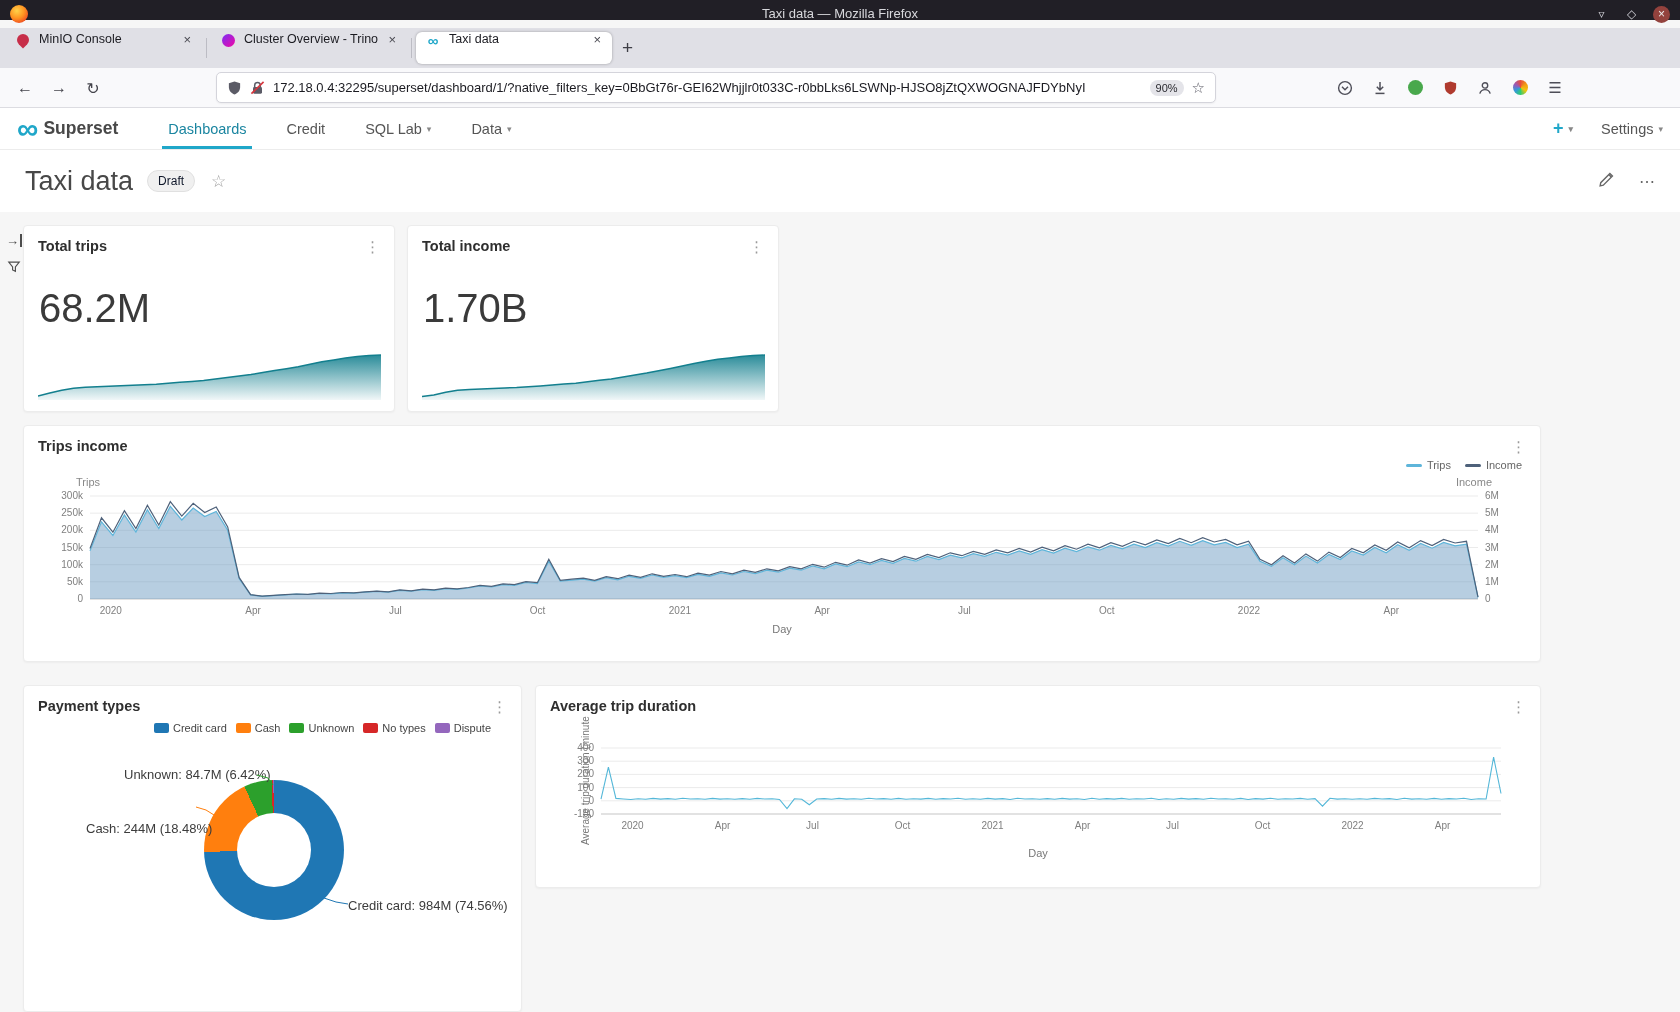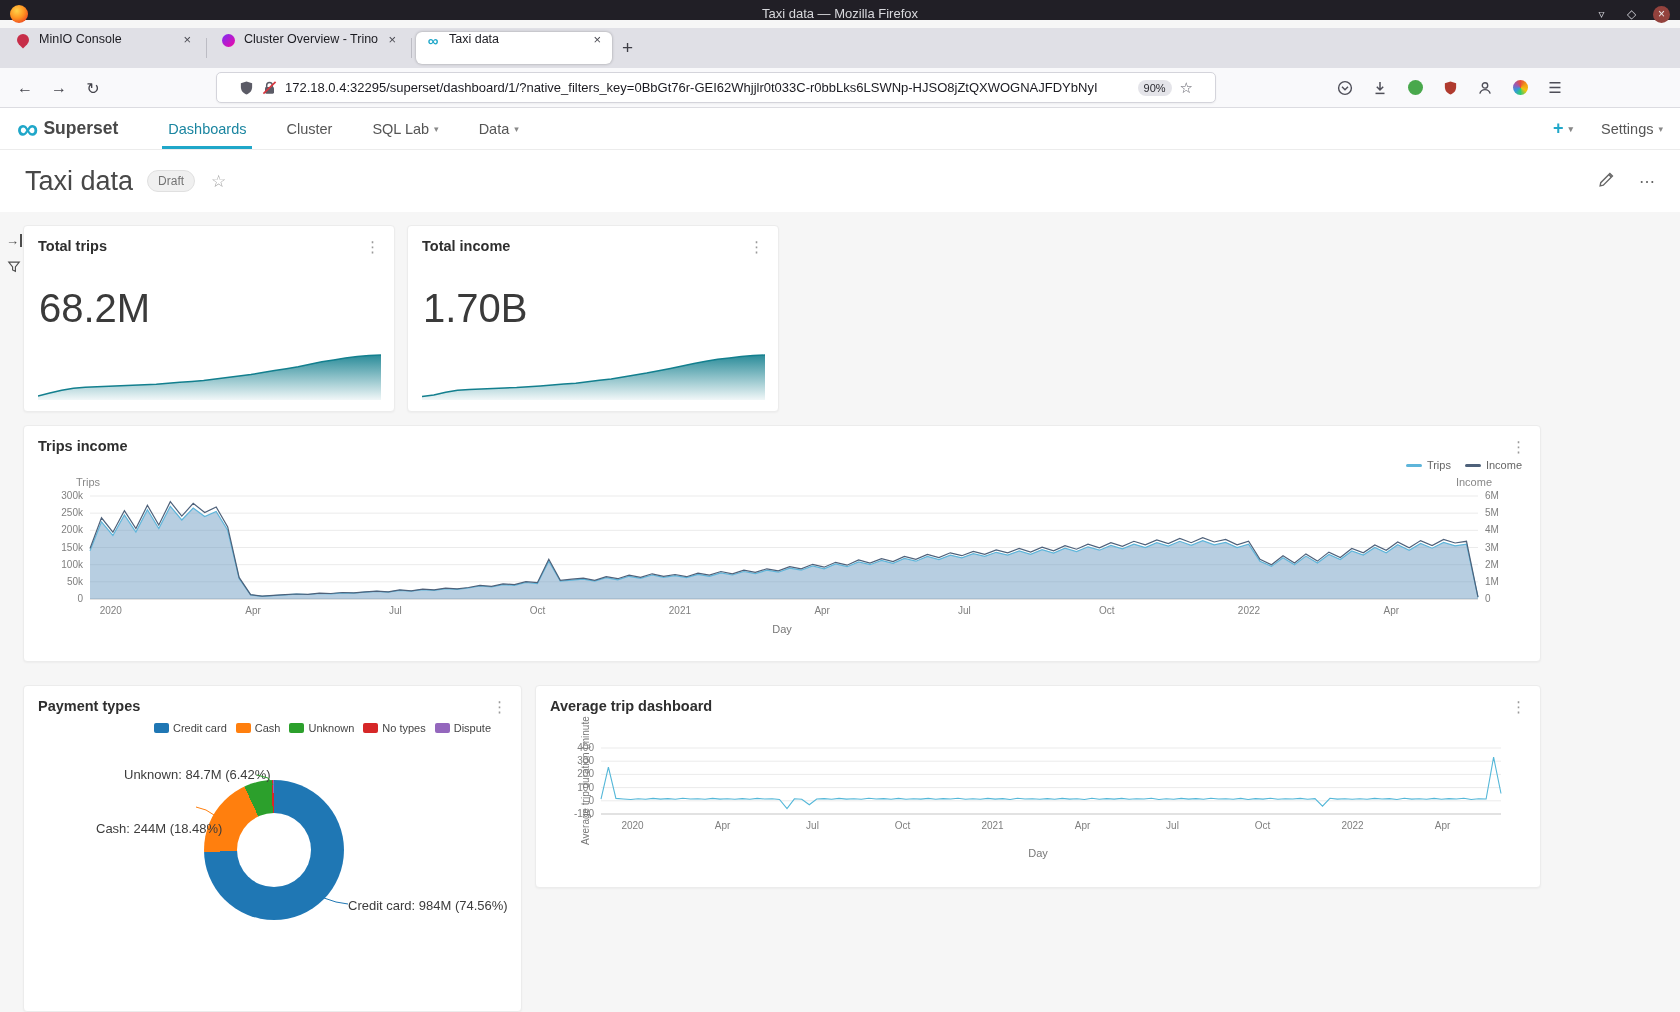--- a/index.html
+++ b/index.html
@@ -26,21 +26,21 @@
   .fav-minio { width:12px; height:12px; background:#c72e49; border-radius:50% 50% 50% 0; transform:rotate(-45deg); }
   .fav-trino { width:13px; height:13px; border-radius:50%; background:linear-gradient(135deg,#7b2ff7,#f107a3); }
   .fav-superset { color:#20a7c9; font-weight:bold; font-size:15px; }
   .newtab { font-size:19px; color:#3e3e46; margin-left:10px; }
 
   
   .navbar { position:absolute; top:68px; left:0; width:100%; height:40px; background:#f9f9fb; border-bottom:1px solid #dcdce1; }
   .nav-btns { position:absolute; left:8px; top:5px; display:flex; }
   .nav-btn { width:30px; height:30px; border-radius:4px; display:flex; align-items:center; justify-content:center; color:#44444c; font-size:16px; margin:0 2px; }
   .urlbar { position:absolute; left:216px; top:4px; width:1000px; height:31px; background:#fff; border:1px solid #d4d4db; border-radius:5px;
-    display:flex; align-items:center; padding:0 22px; gap:8px; box-shadow:0 1px 2px rgba(0,0,0,.05); }
+    display:flex; align-items:center; padding:0 10px; gap:8px; box-shadow:0 1px 2px rgba(0,0,0,.05); }
   .url-text { flex:1; font-size:13px; color:#1b1b21; white-space:nowrap; overflow:hidden; }
   .zoom-chip { font-size:11px; color:#2a2a30; background:#e4e4e9; border-radius:8px; padding:2px 6px; }
   .star-ico { color:#5b5b66; font-size:15px; }
   .right-icons { position:absolute; right:116px; top:4px; height:31px; display:flex; align-items:center; gap:17px; }
   .ri { width:18px; height:18px; display:flex; align-items:center; justify-content:center; color:#4e4e58; font-size:15px; }
   .ext-green { width:15px; height:15px; border-radius:50%; background:#49a84c; }
   .ext-color { width:15px; height:15px; border-radius:50%; background:conic-gradient(#e74c3c,#f39c12,#f1c40f,#2ecc71,#3498db,#9b59b6,#e74c3c); }
 
   
   .ss-header { position:absolute; top:108px; left:0; width:100%; height:42px; background:#fff; border-bottom:1px solid #ececec; display:flex; align-items:stretch; padding:0 17px; }
@@ -51,21 +51,21 @@
   .ss-nav-item.active { color:#1a85a0; }
   .ss-nav-item.active::after { content:""; position:absolute; left:14px; right:14px; bottom:0; height:3px; background:#20a7c9; }
   .caret { font-size:9px; color:#888; margin-left:5px; }
   .ss-right { margin-left:auto; display:flex; align-items:center; gap:28px; }
   .plus-btn { color:#20a7c9; font-size:18px; font-weight:bold; display:flex; align-items:center; }
   .settings { font-size:14.5px; color:#555; display:flex; align-items:center;justify-content:center; }
 
   
   .page-header { position:absolute; top:150px; left:0; width:100%; height:62px; background:#fff; display:flex; align-items:center; padding:0 25px; }
   .page-title { font-size:27px; color:#484848; }
-  .draft-badge { margin-left:14px; font-size:12px; color:#737373; background:#f0f0f0; border:1px solid #e0e0e0; border-radius:12px; padding:3px 10px;text-align:center; }
+  .draft-badge { margin-left:14px; font-size:12px; color:#0f172a; background:#f0f0f0; border:1px solid #e0e0e0; border-radius:12px; padding:3px 10px;text-align:center; }
   .fav-star { margin-left:16px; color:#a3a3a3; font-size:17px; }
   .ph-right { margin-left:auto; display:flex; align-items:center; gap:24px; color:#666; font-size:16px; }
 
   
   .dashboard { position:absolute; top:212px; left:0; width:100%; height:800px; background:#f6f6f6; }
   .rail { position:absolute; left:6px; top:22px; display:flex; flex-direction:column; gap:13px; color:#4d4d4d; align-items:center; }
   .rail-expand { font-size:13px; border-right:2px solid #4d4d4d; padding-right:1px; line-height:13px; }
   .card { position:absolute; background:#fff; border:1px solid #ececec; border-radius:4px; box-shadow:0 1px 2px rgba(0,0,0,.04); }
   .card-head { display:flex; align-items:flex-start; padding:12px 14px 0 14px; }
   .card-title { font-size:14.5px; font-weight:bold; color:#2f2f2f; }
@@ -86,21 +86,21 @@
   .ti-chart { position:absolute; left:16px; top:62px; width:1486px; height:135px; }
   .xlabel { position:absolute; left:0; right:0; text-align:center; font-size:11px; color:#777; }
   .ti-xlabel { bottom:26px; }
 
   #card-payment { left:23px; top:473px; width:499px; height:327px; }
   .pay-legend { position:absolute; top:36px; left:0; right:0; display:flex; justify-content:center; gap:9px; font-size:11px; color:#454545; align-items:center; padding-left:100px; }
   .donut { position:absolute; left:180px; top:94px; width:140px; height:140px; border-radius:50%; }
   .donut-hole { position:absolute; left:50%; top:50%; width:74px; height:74px; margin:-37px 0 0 -37px; border-radius:50%; background:#fff; }
   .callout { position:absolute; font-size:13px; color:#3c3c3c; white-space:nowrap; }
   .co-unknown { top:81px; left:100px; }
-  .co-cash    { top:115px; left:72px;margin-top:20px; }
+  .co-cash    { top:115px; left:62px;margin-top:20px; }
   .co-credit  { top:212px; left:324px; }
   .pay-lines { position:absolute; inset:0; pointer-events:none; }
 
   #card-duration { left:535px; top:473px; width:1006px; height:203px; }
   .dur-ylabel { position:absolute; left:44px; top:20px; height:150px; writing-mode:vertical-rl; transform:rotate(180deg); font-size:10px; color:#777; text-align:center; }
   .dur-chart { position:absolute; left:20px; top:56px; width:960px; height:96px; }
   .dur-xlabel { bottom:28px; }
 
   svg text { font-family:"Liberation Sans", sans-serif; }
 </style>
@@ -198,21 +198,21 @@
   </div>
 
   <div class="ss-header">
     <span class="ss-logo">∞</span>
     <span class="ss-brand">Superset</span>
     <div class="ss-nav">
       <span class="ss-nav-item active">
           <span>Dashboards</span>
         </span>
       <span class="ss-nav-item">
-          <span>Cluster</span>
+          <span>Credit</span>
         </span>
       <span class="ss-nav-item">
           <span>SQL Lab</span>
           <span class="caret">▾</span>
         </span>
       <span class="ss-nav-item">
           <span>Data</span>
           <span class="caret">▾</span>
         </span>
     </div>
@@ -381,21 +381,21 @@
       <div class="callout co-credit">Credit card: 984M (74.56%)</div>
       <svg class="pay-lines" width="499" height="327">
         <polyline points="233,89 244,92 249,99" fill="none" stroke-width="1" stroke="#2ca02c"></polyline>
         <polyline points="172,121 182,124 190,129" fill="none" stroke-width="1" stroke="#ff7f0e"></polyline>
         <polyline points="300,212 312,216 324,218" fill="none" stroke-width="1" stroke="#1f77b4"></polyline>
       </svg>
     </div>
 
     <div class="card" id="card-duration">
       <div class="card-head">
-        <span class="card-title">Average trip dashboard</span>
+        <span class="card-title">Average trip duration</span>
         <span class="kebab">⋮</span>
       </div>
       <div class="dur-ylabel">Average trip duration (minute</div>
       <div class="dur-chart"><svg width="960" height="96">
             <line x1="45" y1="6" x2="945" y2="6" stroke="#ebebeb" stroke-width="1"></line>
             <text x="38" y="9" text-anchor="end" font-size="10px" fill="#7f7f7f">400</text>
             <line x1="45" y1="19.2" x2="945" y2="19.2" stroke="#ebebeb" stroke-width="1"></line>
             <text x="38" y="22.2" text-anchor="end" font-size="10px" fill="#7f7f7f">300</text>
             <line x1="45" y1="32.4" x2="945" y2="32.4" stroke="#ebebeb" stroke-width="1"></line>
             <text x="38" y="35.4" text-anchor="end" font-size="10px" fill="#7f7f7f">200</text>

